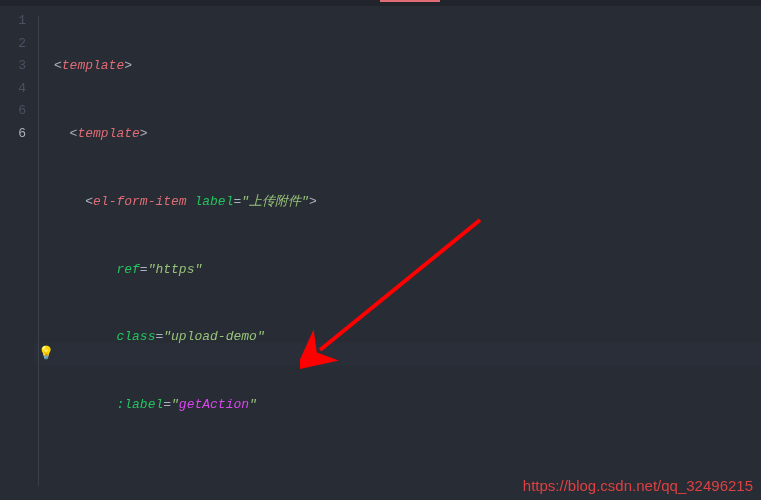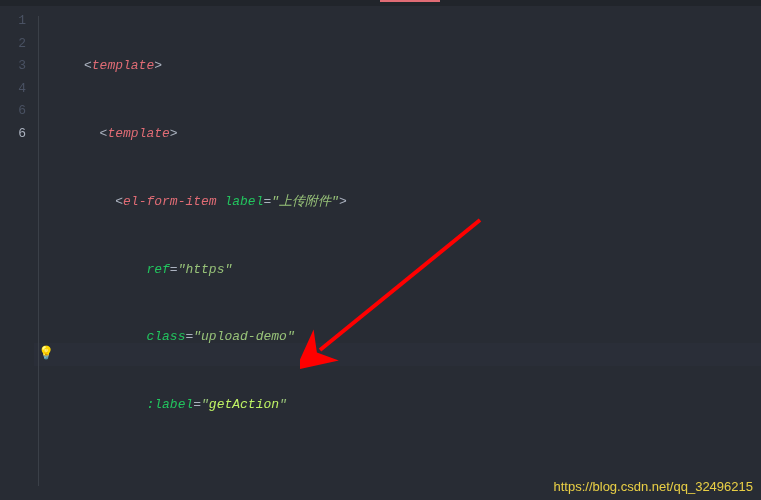--- a/index.html
+++ b/index.html
@@ -65,45 +65,44 @@
     position: absolute;
     top: 10px;
     width: 1px;
     background: #3b4048;
   }
   .code {
     padding-top: 4px;
     line-height: 22.6px;
     white-space: pre;
     position: relative;
-    margin-left: 30px;
   }
   .line-hl {
     position: absolute;
     left: 0;
     top: 343px;
     height: 23px;
     width: 761px;
     background: rgba(44,49,60,0.55);
     z-index: 0;
     pointer-events: none;
   }
   .punct { color: #abb2bf; font-style: normal; }
   .tag   { color: #e06c75; }
   .attr  { color: #22c55e; }
   .str   { color: #98c379; }
-  .val   { color: #bef264; text-align: center; }
+  .val   { color: #d946ef; text-align: center; }
   .line { position: relative; z-index: 1; height: 22.6px; }
   .watermark {
     position: absolute;
     right: 8px;
     bottom: 6px;
-    color: #fde047;
+    color: #ef4444;
     font-family: Arial, sans-serif;
-    font-size: 13px;
+    font-size: 15px;
     font-style: normal;
     opacity: 0.9;
   }
   .arrow-svg {
     position: absolute;
     left: 300px;
     top: 210px;
     z-index: 3;
     pointer-events: none;
   }

